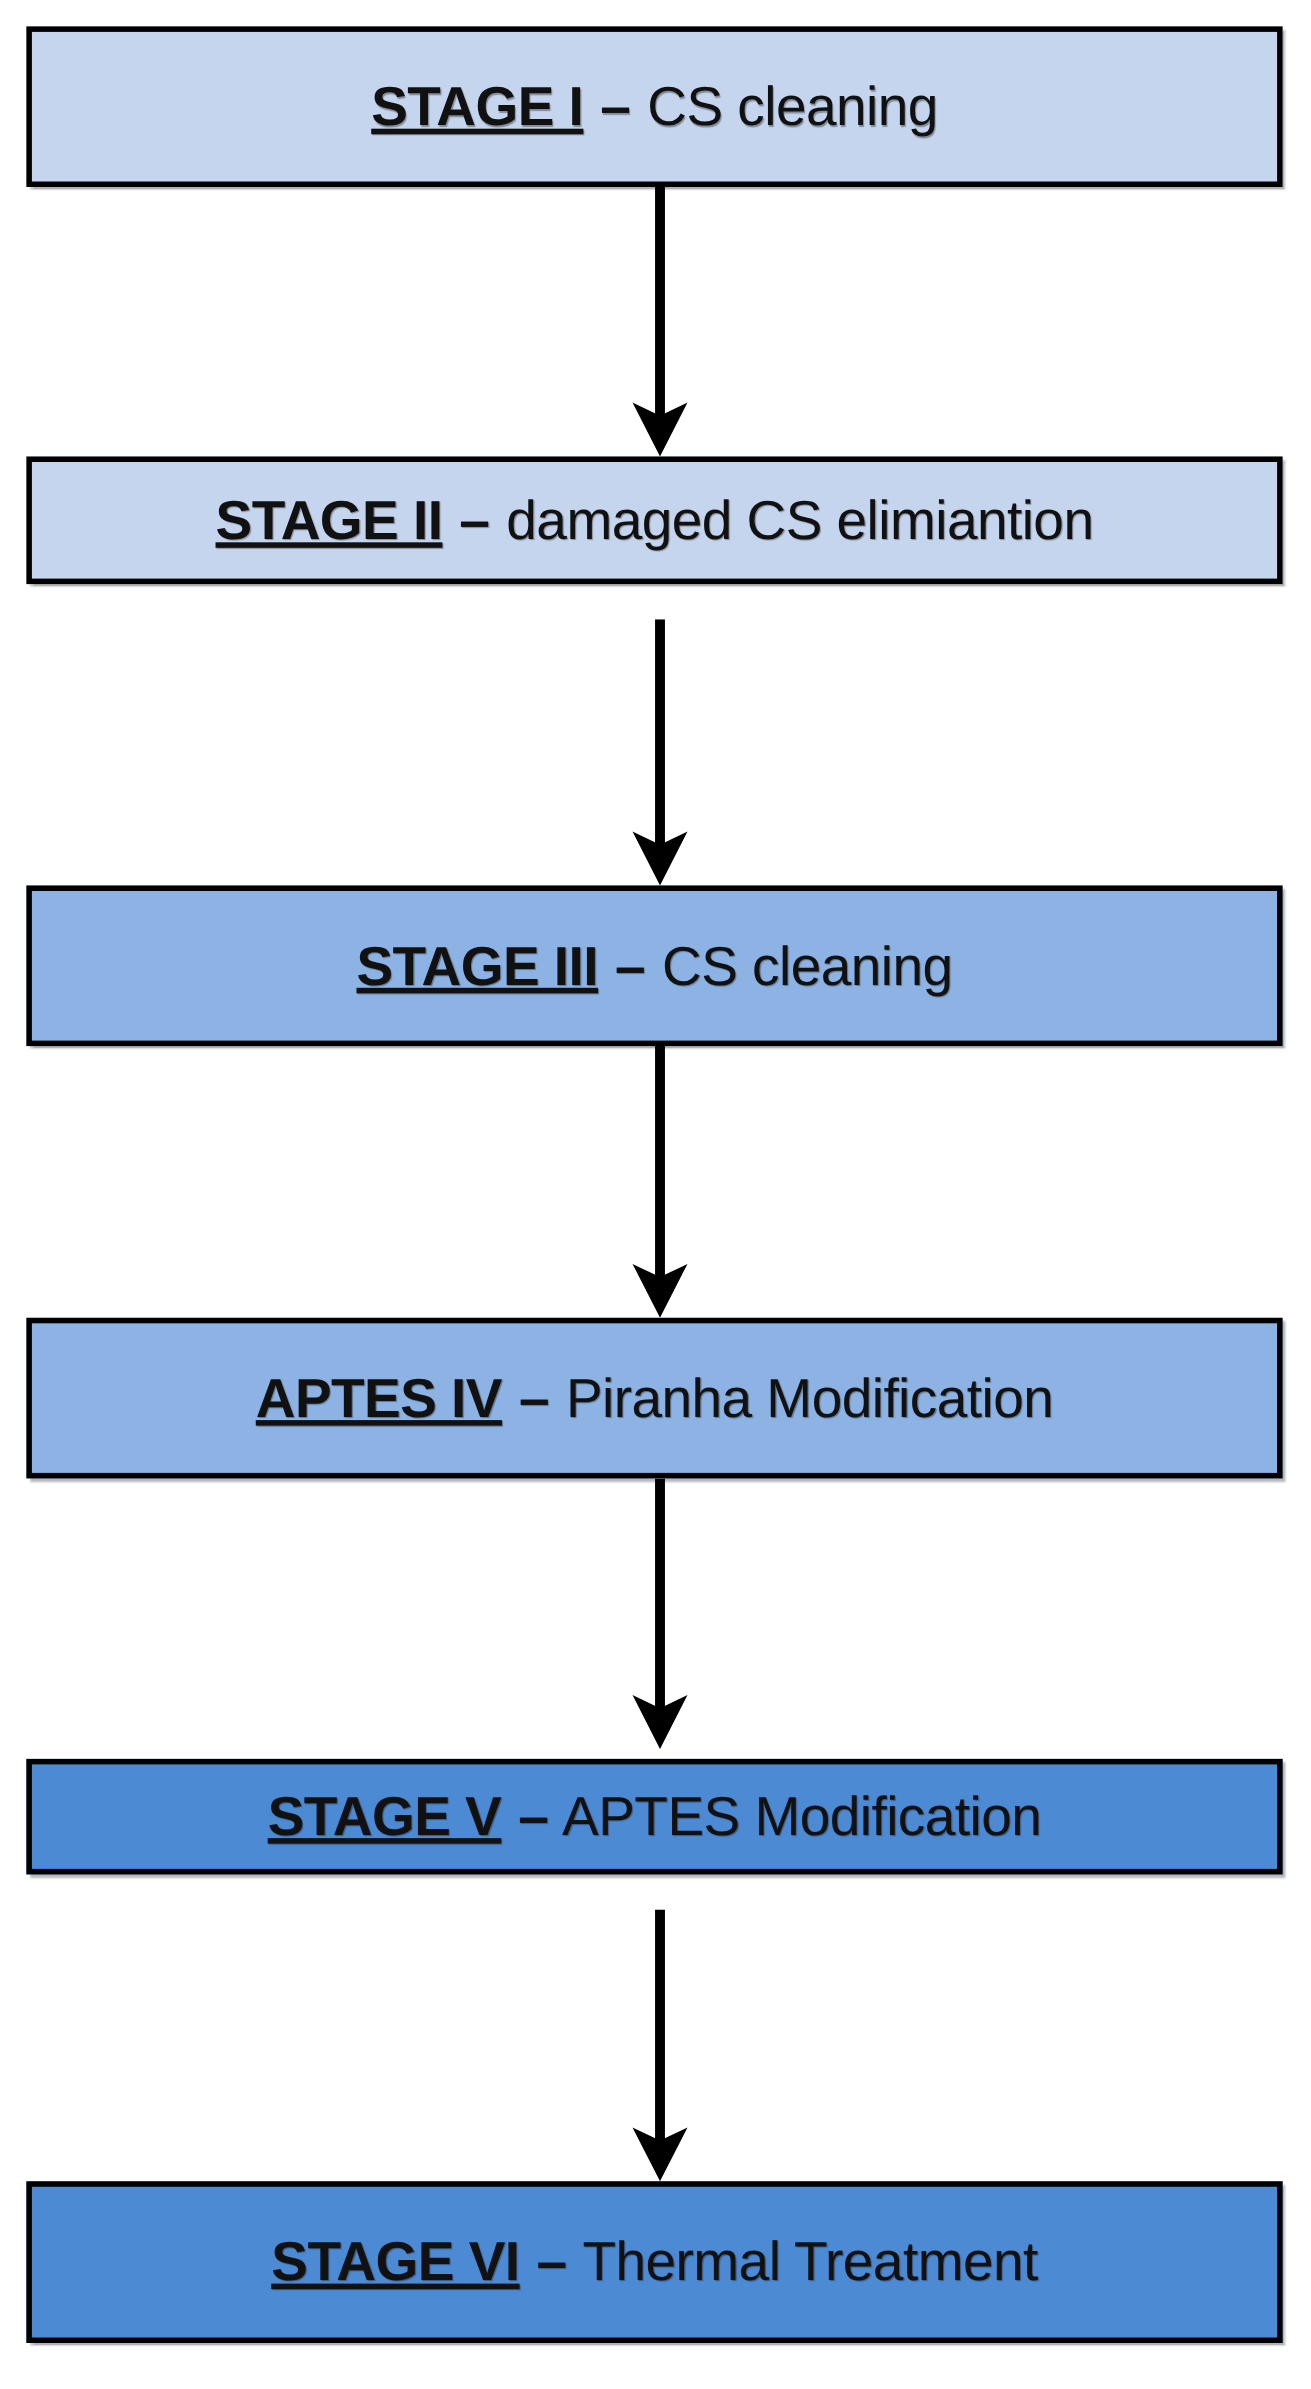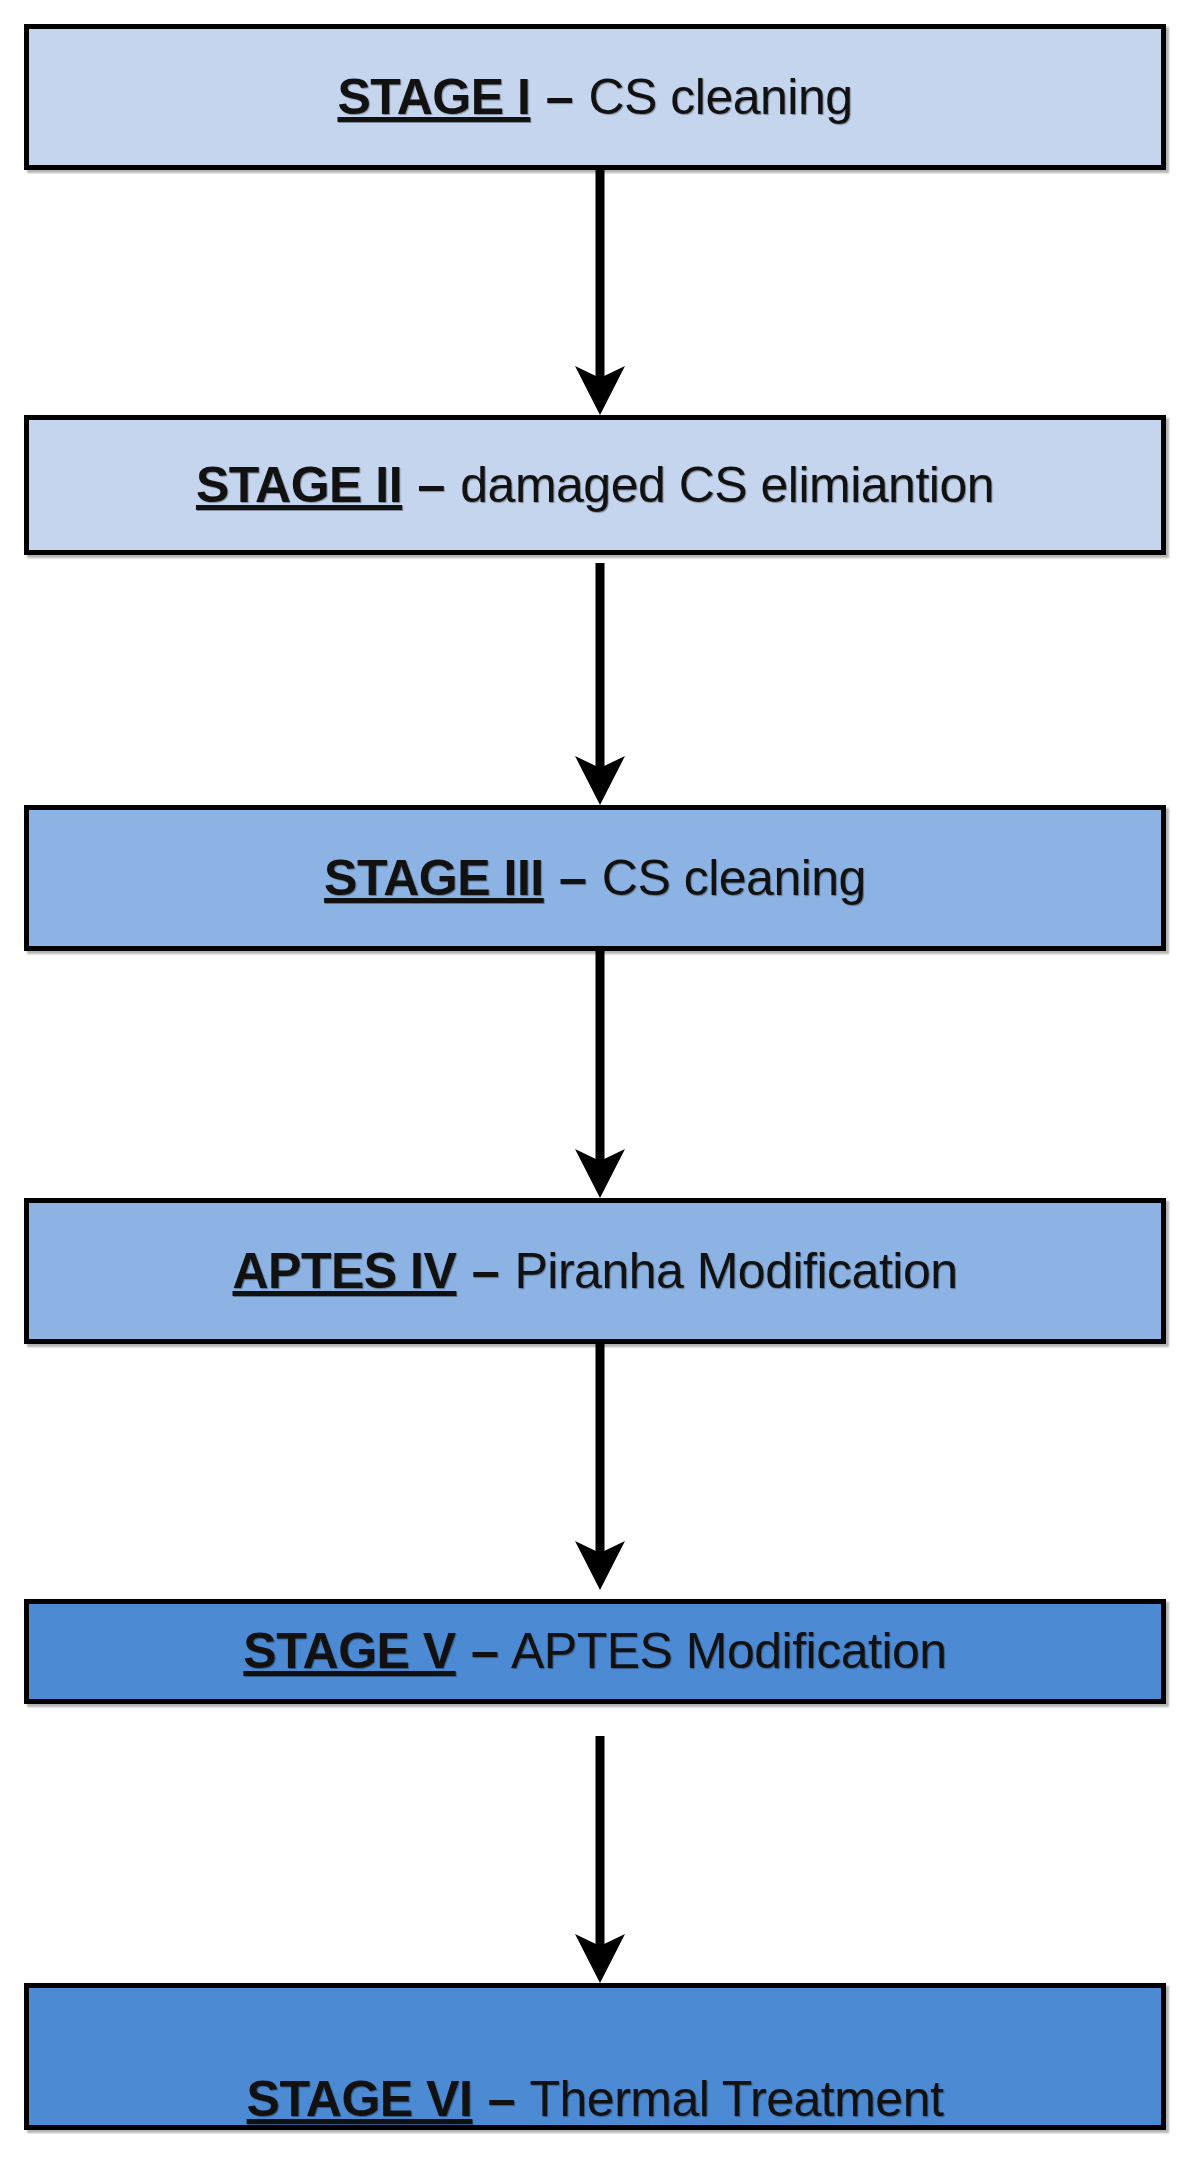--- a/index.html
+++ b/index.html
@@ -50,21 +50,21 @@
     font-weight: bold;
     padding: 0 2px;
   }
   .stage-label .stage-desc {
     font-weight: normal;
     margin-top: 36px;
   }
 
   
   #stage-1 { top: 24px;   height: 146px; }
-  #stage-2 { top: 415px;  height: 140px; }
+  #stage-2 { top: 415px;  height: 116px; }
   #stage-3 { top: 805px;  height: 146px; }
   #stage-4 { top: 1198px; height: 146px; }
   #stage-5 { top: 1599px; height: 105px; text-align: right; }
   #stage-6 { top: 1983px; height: 147px; }
 
   
   .connector {
     position: absolute;
     left: 0;
     width: 1192px;
@@ -153,21 +153,21 @@
     </div>
   </div>
 
   <div class="connector" id="connector-5">
     <svg width="1192" height="247" viewBox="0 0 1192 247" xmlns="http://www.w3.org/2000/svg">
       <line x1="600" y1="0" x2="600" y2="217" stroke="#000000" stroke-width="9"></line>
       <polygon points="600,247 575,198 600,210 625,198" fill="#000000"></polygon>
     </svg>
   </div>
 
-  <div class="stage-box" id="stage-6" style="background:#4d8ad4;align-items:flex-end;">
+  <div class="stage-box" id="stage-6" style="background:#4d8ad4;">
     <div class="stage-label">
       <span class="stage-key">STAGE VI</span>
       <span class="stage-dash">–</span>
       <span class="stage-desc">Thermal Treatment</span>
     </div>
   </div>
 
 </div>
 
 </body></html>

